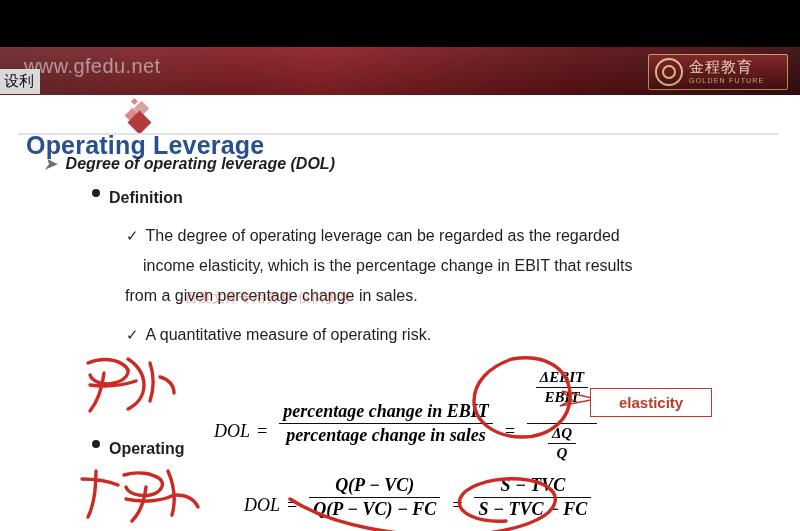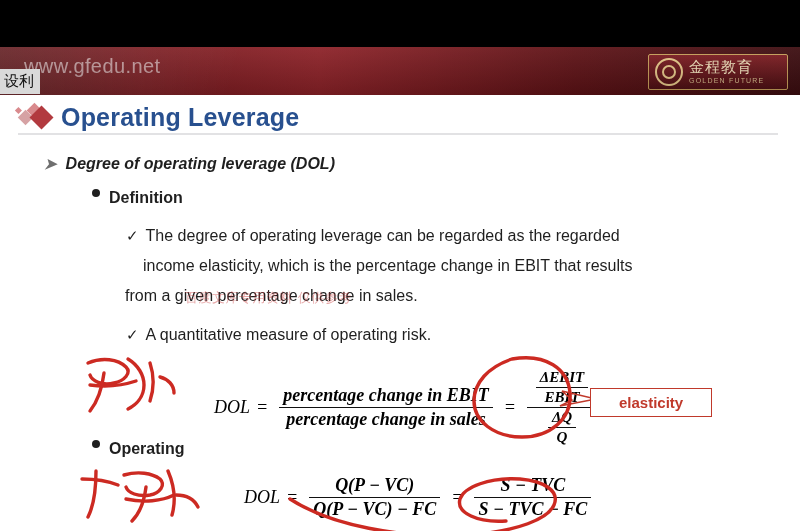--- a/index.html
+++ b/index.html
@@ -68,21 +68,21 @@
   .footer-strip{
     position:absolute;left:0;top:488px;width:800px;height:27px;
     background:linear-gradient(180deg,#efeff1,#d7d7da);
     border-top:1px solid #cfcfd3;
   }
   .bottom-black{
     position:absolute;left:0;top:515px;width:800px;height:16px;background:#000;
   }
 
   
-  .title-row{position:absolute;left:20px;top:8px;display:flex;align-items:center;}
+  .title-row{position:absolute;left:20px;top:8px;display:flex;align-items:center;flex-direction:column;}
   .diamond{
     width:17px;height:17px;background:#b23a3f;transform:rotate(45deg);
     margin-right:5px;box-shadow:-10px 0 0 -3px #d98a8d;
   }
   .diamond.small{
     width:11px;height:11px;background:#d6a2a4;margin-right:2px;
   }
   .slide-title{
     font-size:25px;font-weight:bold;color:#28508f;letter-spacing:0.2px;
     margin-left:6px;
@@ -112,21 +112,21 @@
     letter-spacing:0.5px;font-family:"DejaVu Sans",sans-serif;
     pointer-events:none;
   }
 
   
   .math{font-family:"Liberation Serif",serif;font-style:italic;}
   .formula1{position:absolute;left:214px;top:322px;display:flex;align-items:center;font-size:18px;}
   .formula2{position:absolute;left:244px;top:428px;display:flex;align-items:center;font-size:18px;}
   .frac{display:inline-flex;flex-direction:column;align-items:center;margin:0 5px;font-weight:bold;}
   .frac .num{padding:0 4px 1px 4px;}
-  .frac .den{padding:1px 4px 0 4px;}
+  .frac .den{padding:1px 4px 16px 4px;}
   .frac .bar{width:100%;height:1px;background:#111;}
   .eq{margin:0 6px;font-style:italic;}
   .small-frac{font-size:15px;}
   .nowrap{white-space:nowrap;}
 
   
   .callout{
     position:absolute;left:590px;top:341px;
     border:1.6px solid #c0392b;border-radius:0;
     padding:5px 28px;font-size:15px;font-weight:bold;color:#c0392b;

